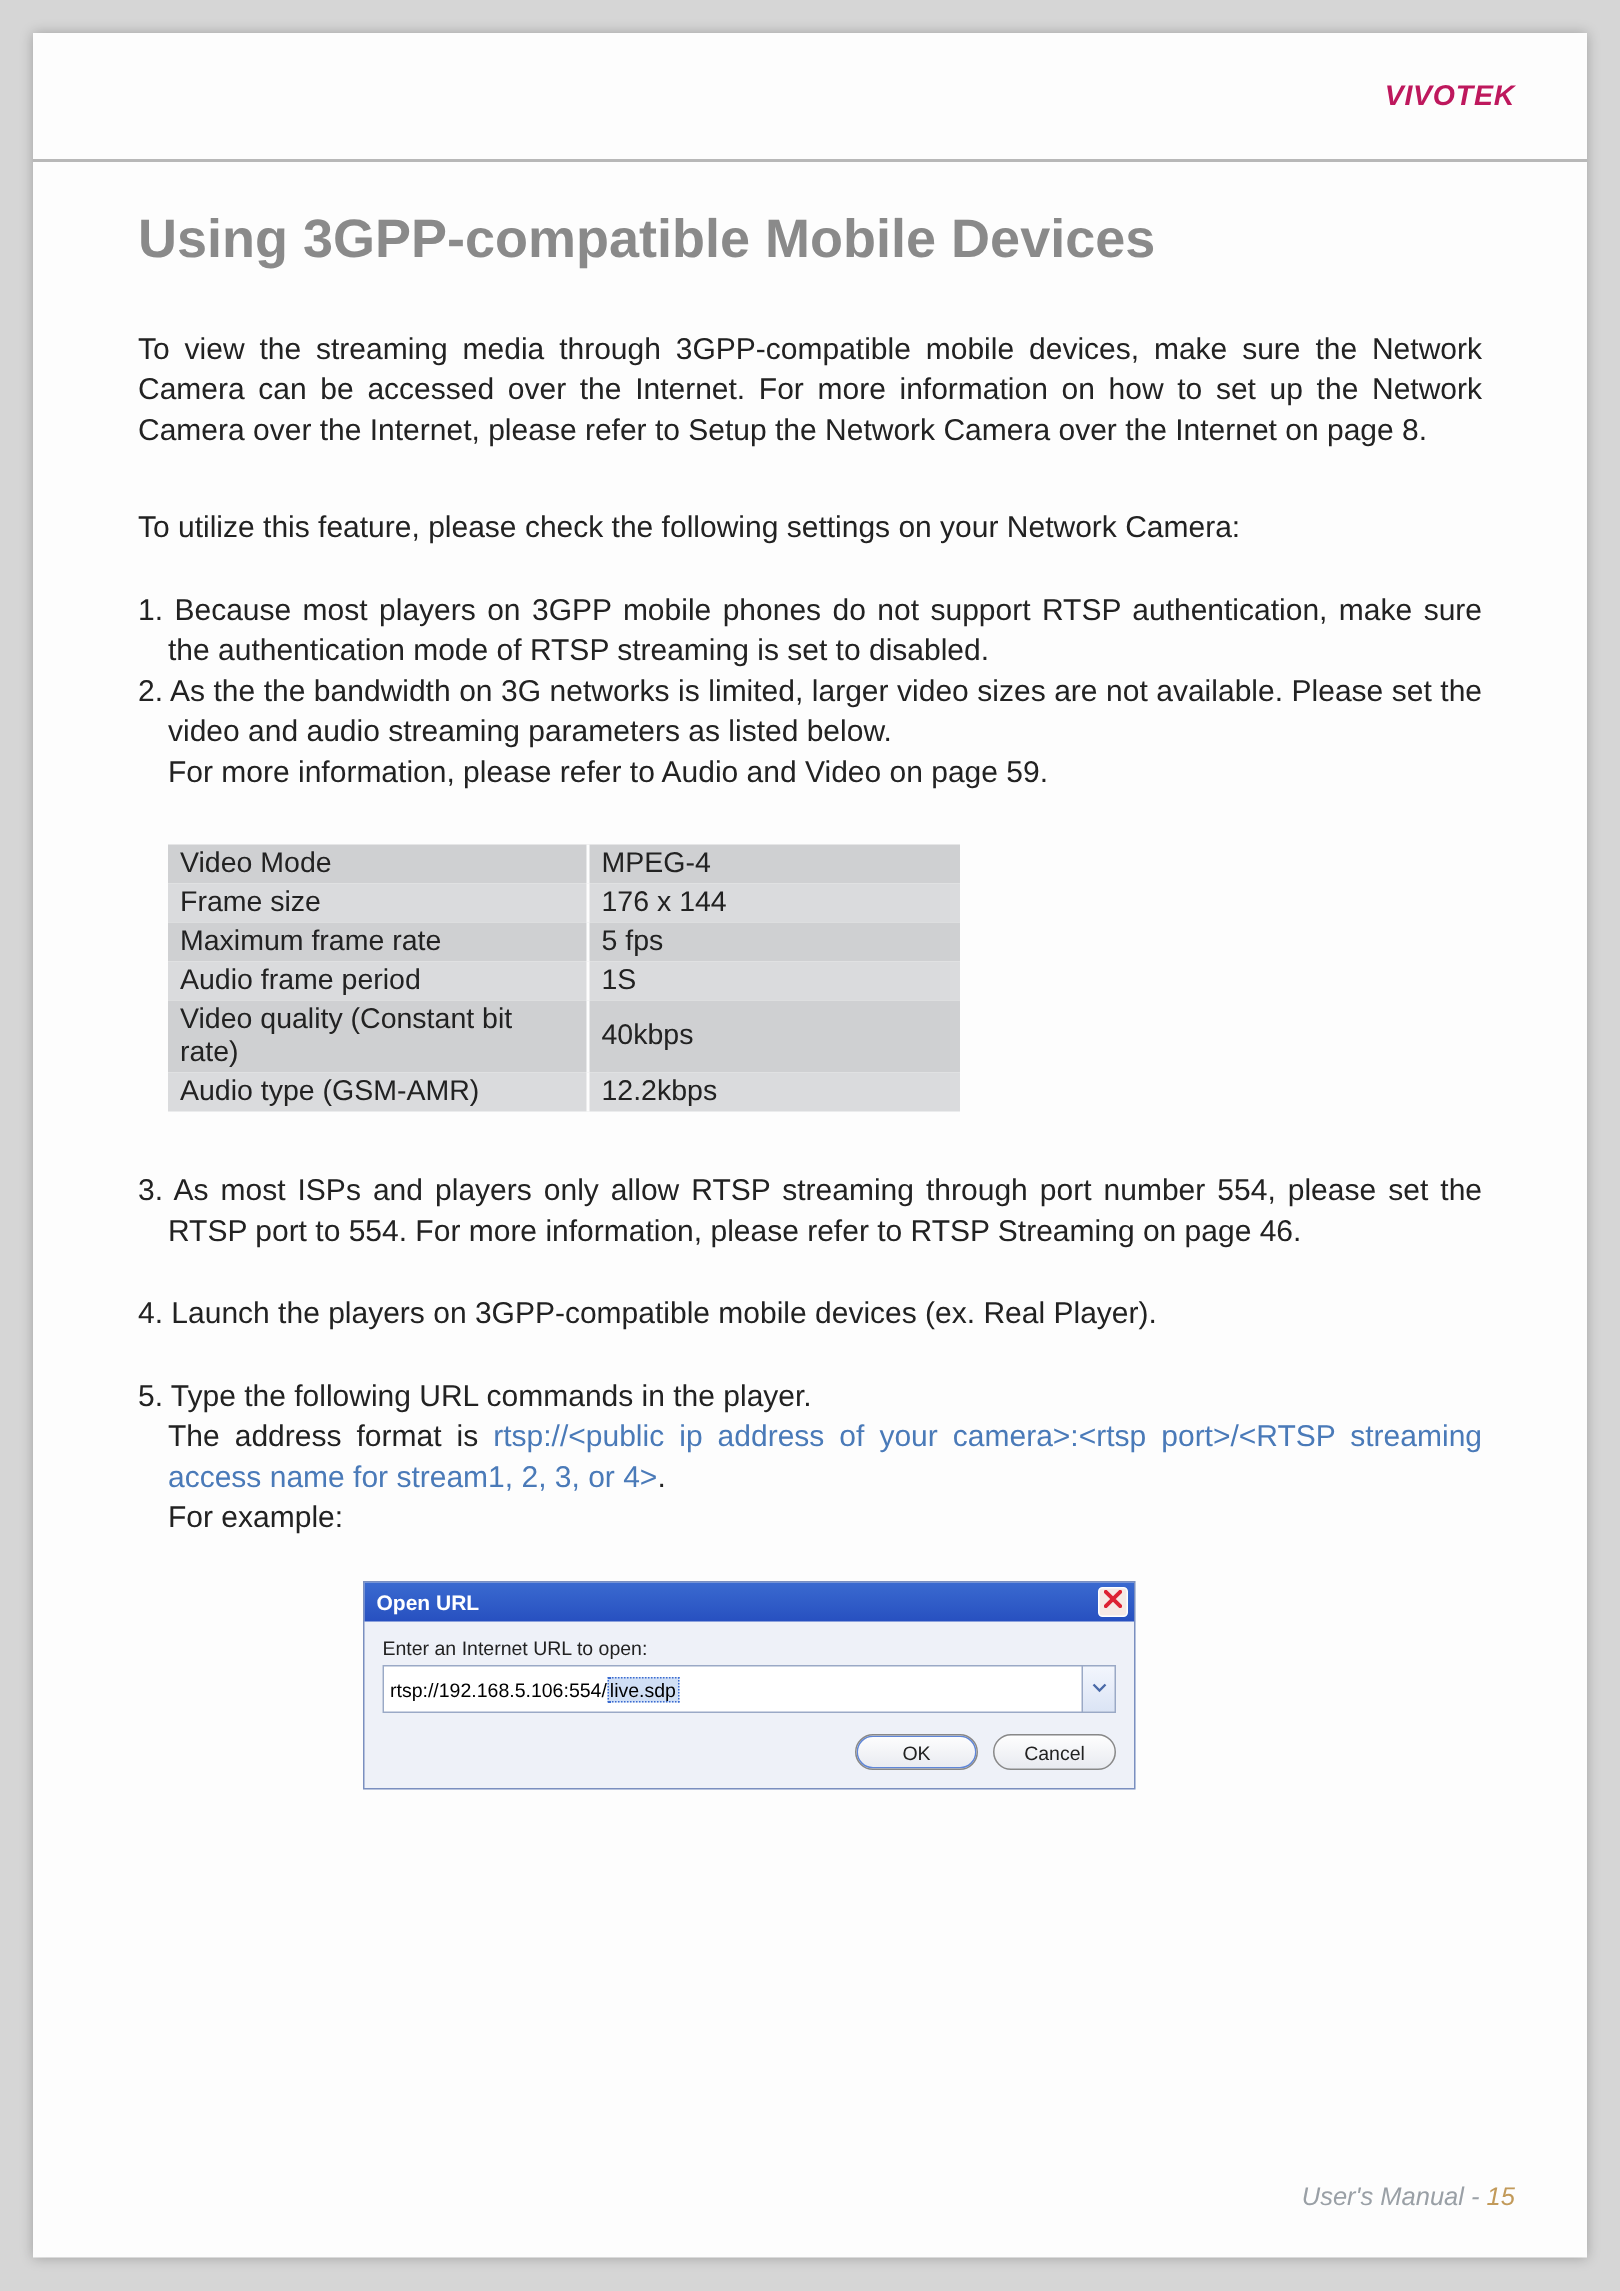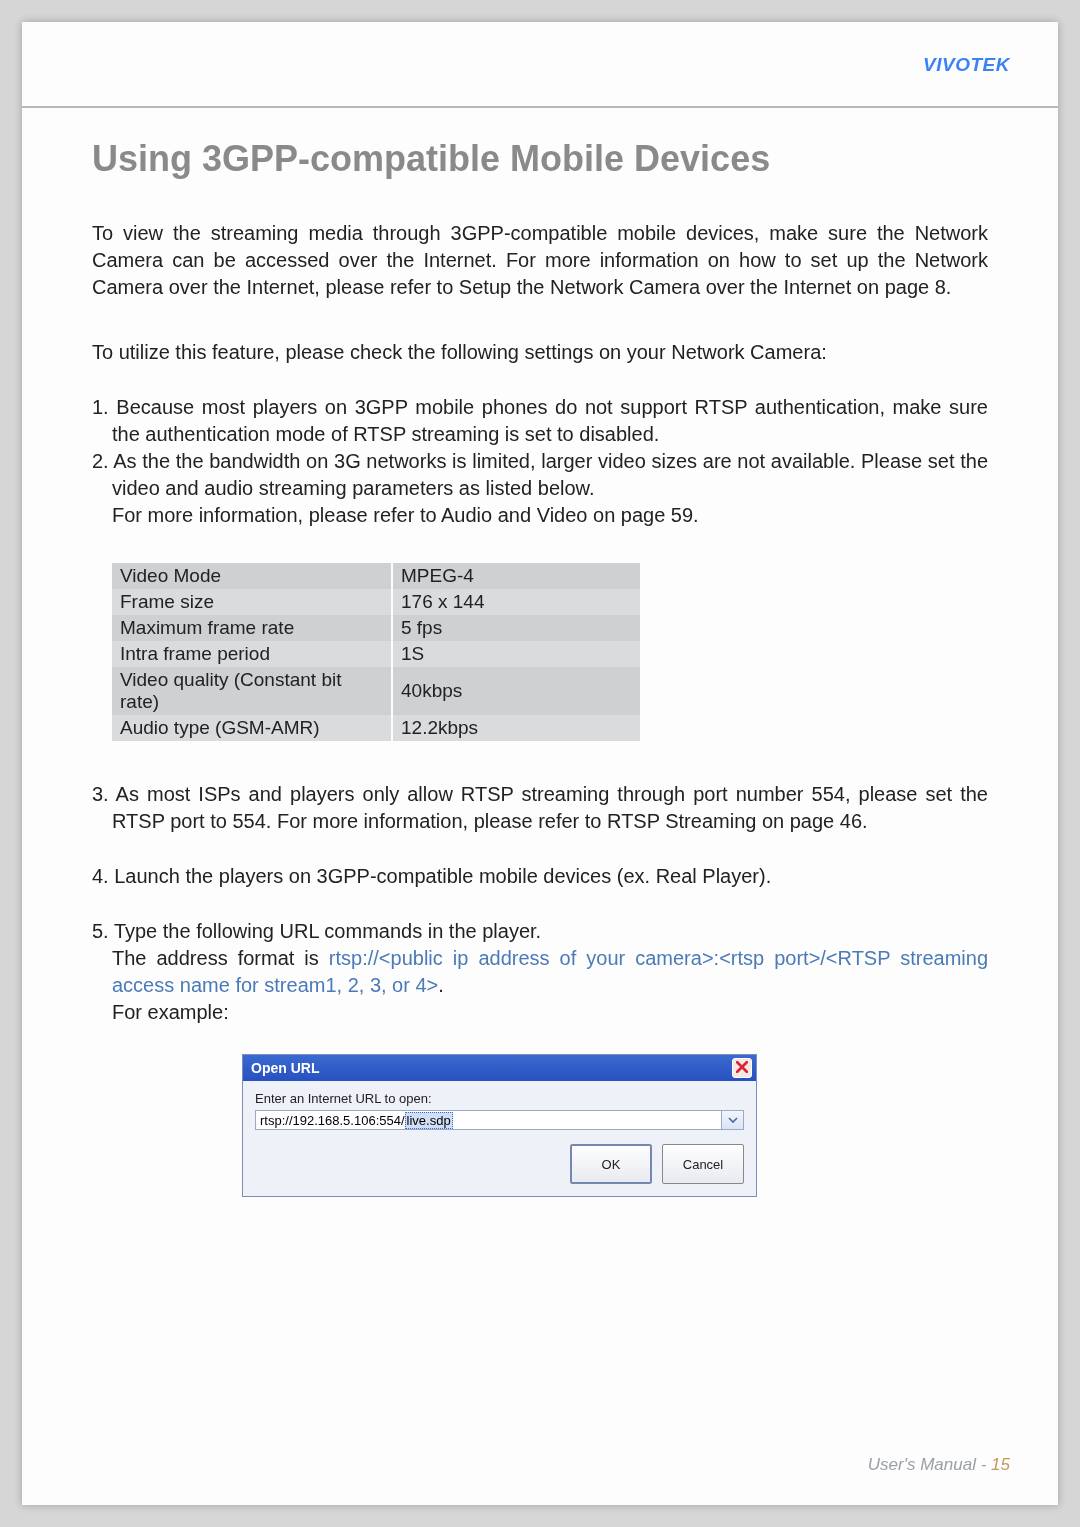--- a/index.html
+++ b/index.html
@@ -14,21 +14,21 @@
     height: 100%;
     background: #fdfdfd;
     box-shadow: 0 0 8px rgba(0,0,0,0.25);
     position: relative;
     padding: 0 70px;
   }
   .brand {
     position: absolute;
     top: 32px;
     right: 48px;
-    color: #3b82f6;
+    color: #be185d;
     font-style: italic;
     font-weight: bold;
     font-size: 19px;
     letter-spacing: 0.5px;
   }
   .rule {
     position: absolute;
     top: 84px;
     left: 0; right: 0;
     height: 2px;
@@ -95,21 +95,21 @@
     background: #f5e9e5;
     border: 1px solid #fff;
     border-radius: 3px;
     display: flex; align-items: center; justify-content: center;
   }
   .close-btn svg { width: 12px; height: 12px; }
   .dlg-body { padding: 10px 12px 12px; }
   .lbl { font-size: 13px; color: #222; margin-bottom: 4px; }
   .combo {
     display: flex;
-    height: 20px;
+    height: 32px;
     margin-bottom: 14px;
     border-radius: 11px;
   }
   .combo-input {
     flex: 1;
     border: 1px solid #9aa9c6;
     background: #fff;
     font-size: 13px;
     padding: 0 4px;
     display: flex;
@@ -126,25 +126,25 @@
     width: 22px;
     border: 1px solid #9aa9c6;
     border-left: none;
     background: linear-gradient(#f3f6fd,#dbe4f5);
     display: flex; align-items: center; justify-content: center;
   }
   .combo-btn svg { width: 10px; height: 10px; }
   .btn-row { display: flex; justify-content: flex-end; gap: 10px; }
   .btn {
     min-width: 82px;
-    height: 40px;
+    height: 24px;
     font-size: 13px;
     background: linear-gradient(#fefefe,#e8eaf0);
     border: 1px solid #888;
-    border-radius: 2px;
+    border-radius: 12px;
     display: flex; align-items: center; justify-content: center;
     color: #222;
   }
   .btn.default { box-shadow: 0 0 0 1px #5f86d8 inset; }
 
   .footer {
     position: absolute;
     bottom: 30px;
     right: 48px;
     font-style: italic;
@@ -179,21 +179,21 @@
           </tr>
           <tr>
             <td class="key">Frame size</td>
             <td>176 x 144</td>
           </tr>
           <tr>
             <td class="key">Maximum frame rate</td>
             <td>5 fps</td>
           </tr>
           <tr>
-            <td class="key">Intra frame period</td>
+            <td class="key">Audio frame period</td>
             <td>1S</td>
           </tr>
           <tr>
             <td class="key">Video quality (Constant bit rate)</td>
             <td>40kbps</td>
           </tr>
           <tr>
             <td class="key">Audio type (GSM-AMR)</td>
             <td>12.2kbps</td>
           </tr>

